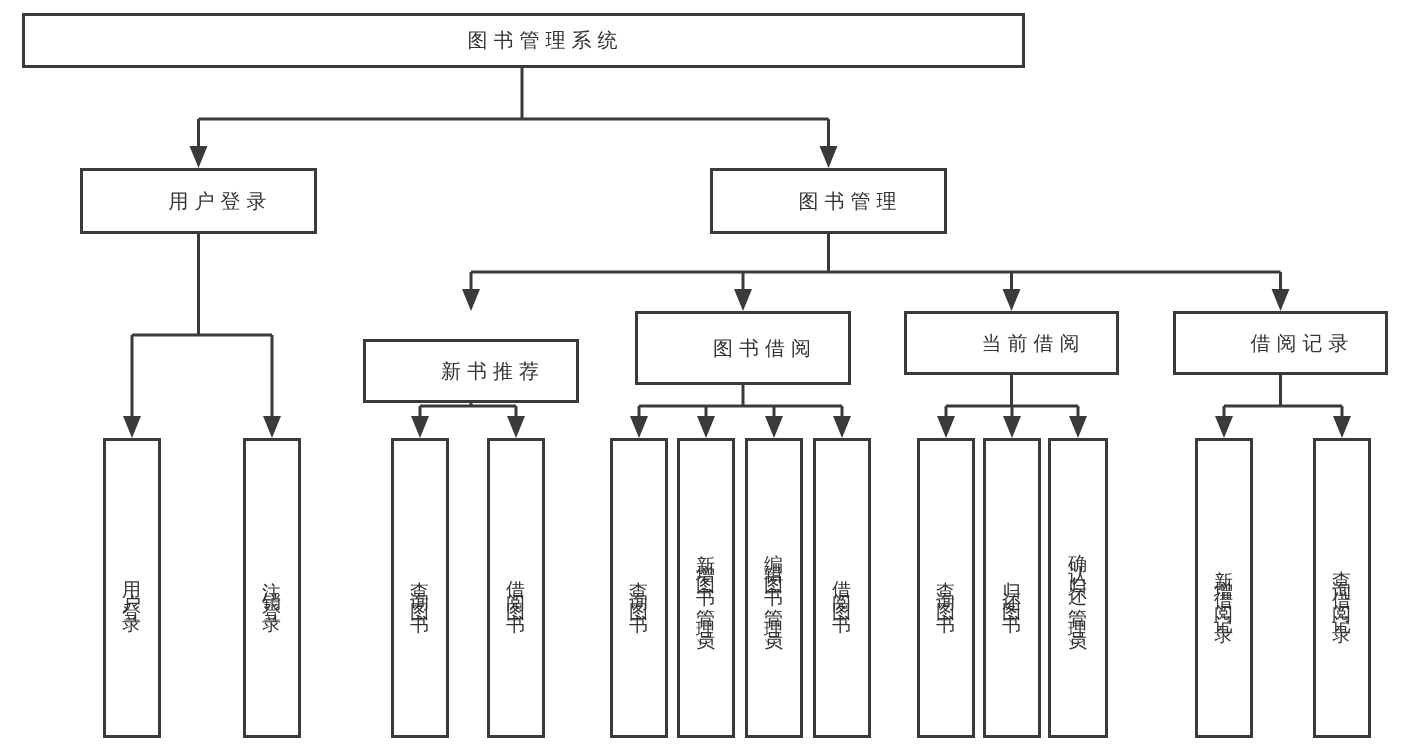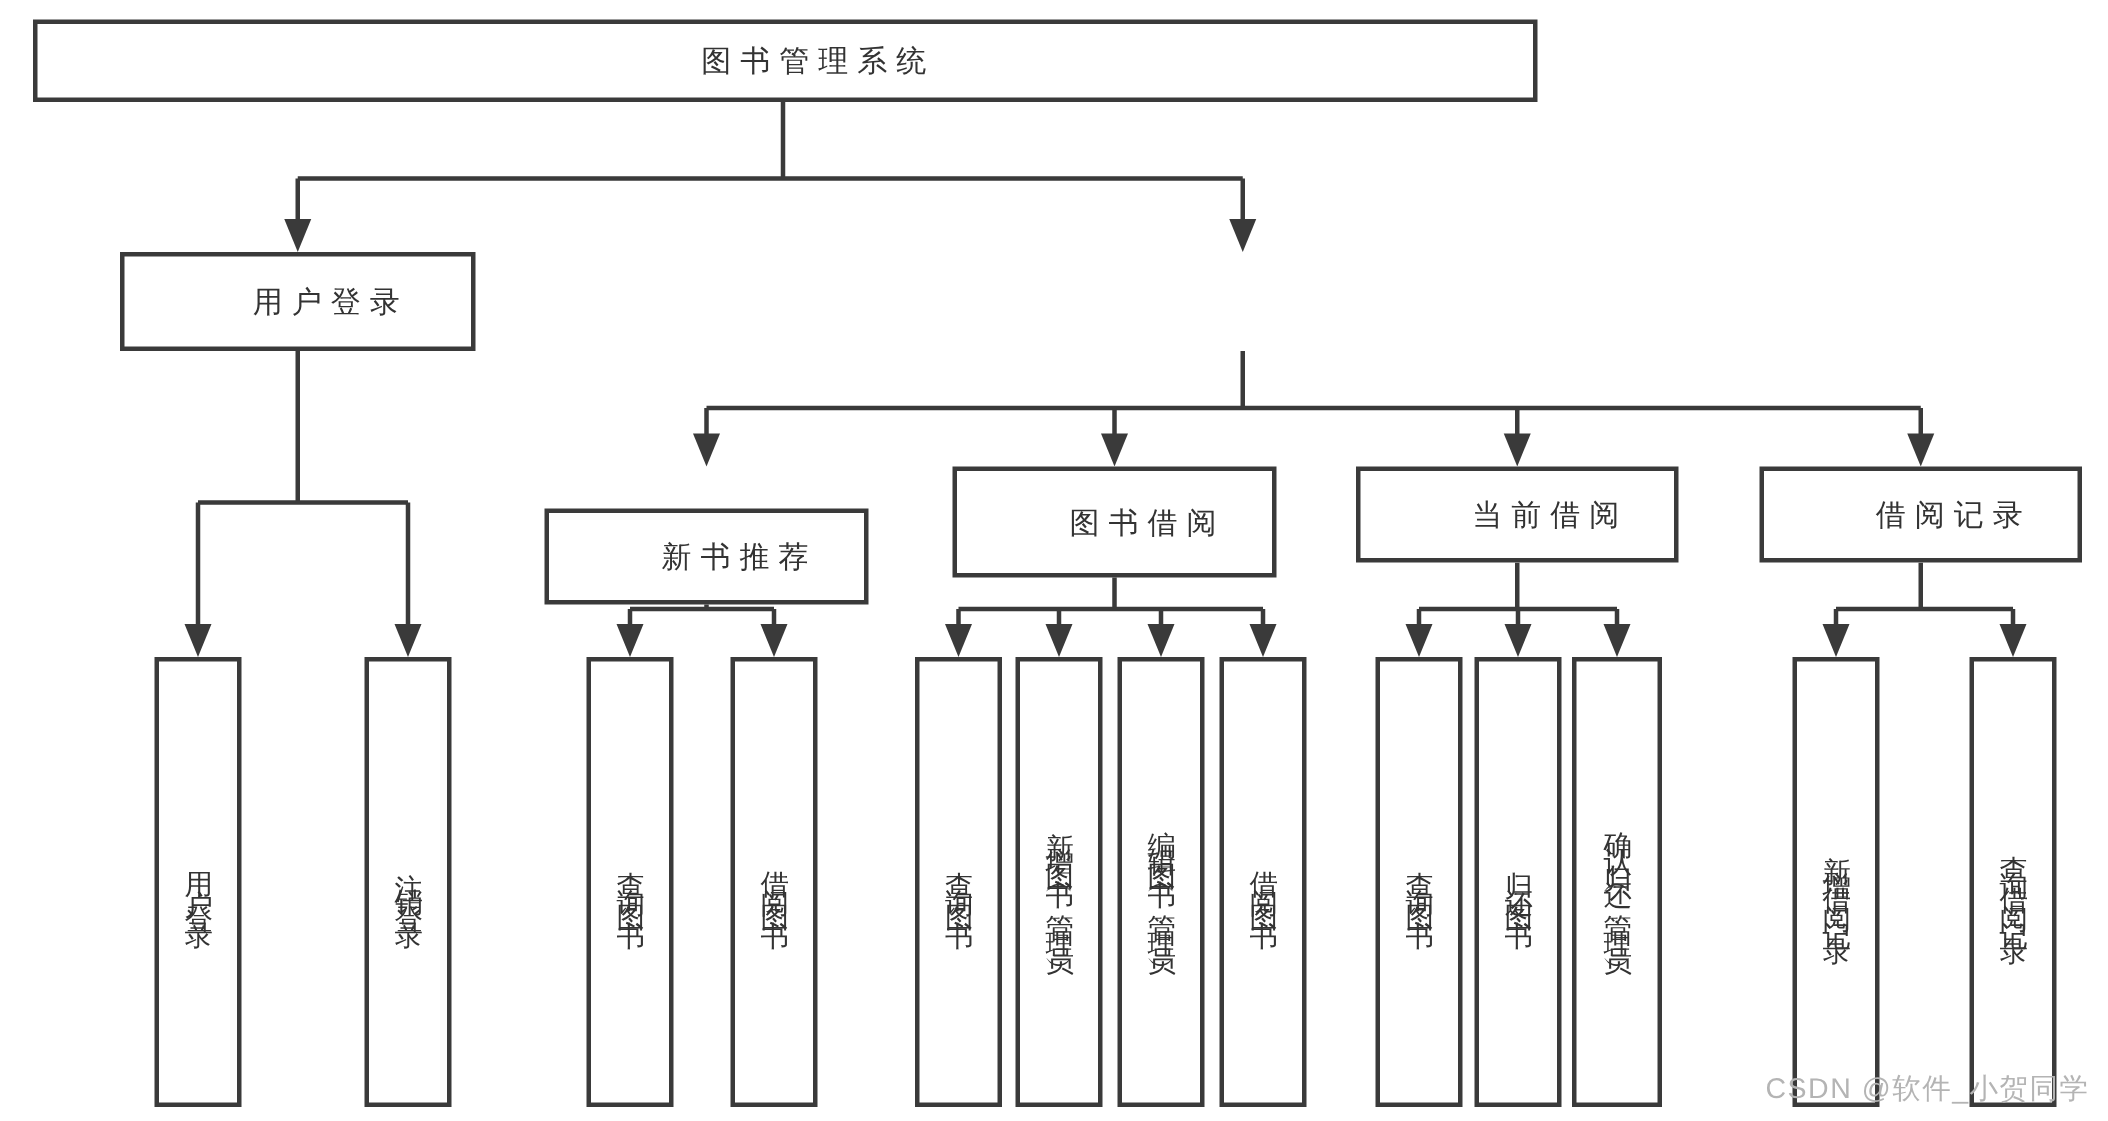--- a/index.html
+++ b/index.html
@@ -89,20 +89,23 @@
     <polygon class="arrowhead" points="1333,416 1351,416 1342,438"></polygon>
   </svg>
 
   <div class="box hbox" style="left:22px; top:13px; width:1003px; height:55px;">
     <span>图书管理系统</span>
   </div>
 
   <div class="box hbox" style="left:80px; top:168px; width:237px; height:66px;">
     <span>用户登录</span>
   </div>
+  <div class="box hbox" style="left:710px; top:168px; width:237px; height:66px;">
+    <span>图书管理</span>
+  </div>
 
   <div class="box hbox" style="left:363px; top:311px; width:216px; height:64px;margin-top:28px;">
     <span>新书推荐</span>
   </div>
   <div class="box hbox" style="left:635px; top:311px; width:216px; height:74px;">
     <span>图书借阅</span>
   </div>
   <div class="box hbox" style="left:1173px; top:311px; width:215px; height:64px;">
     <span>借阅记录</span>
   </div>
@@ -147,15 +150,14 @@
     <span>确认归还（管理员）</span>
   </div>
 
   <div class="box vbox" style="left:1195px; top:438px; width:58px; height:300px;">
     <span>新增借阅记录</span>
   </div>
   <div class="box vbox" style="left:1313px; top:438px; width:58px; height:300px;">
     <span>查询借阅记录</span>
   </div>
 
-  <div class="watermark">CSDN @软件_小贺同学</div>
 
 </div>
 
 </body></html>

